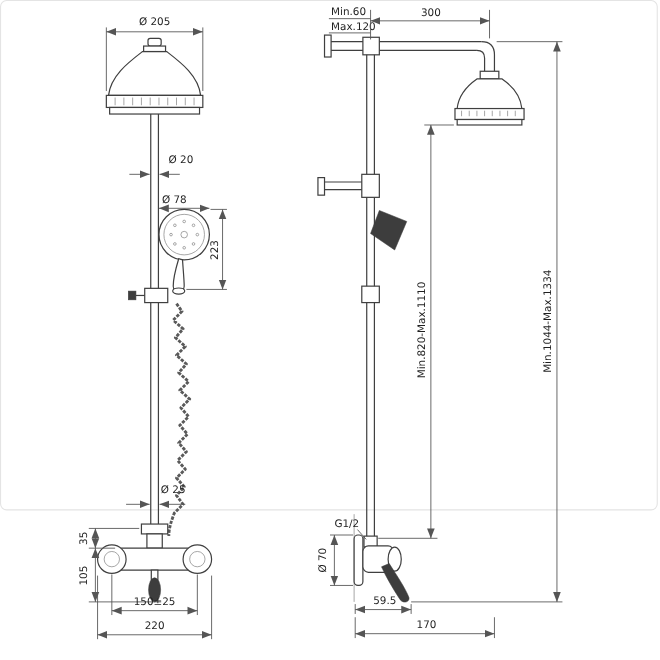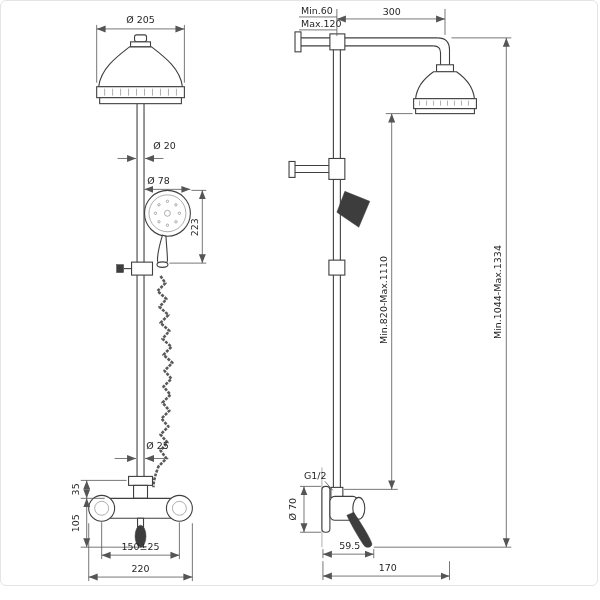--- a/index.html
+++ b/index.html
@@ -1,16 +1,16 @@
 <!DOCTYPE html>
 <html><head>
 <meta charset="utf-8">
 <style>
   html,body{margin:0;padding:0;background:#fff;width:600px;height:600px;}
-  .frame{width:598px;height:586px;border:1px solid #e4e4e4;border-radius:6px;box-sizing:border-box;background:#fff;text-align:center;}
+  .frame{width:598px;height:464px;border:1px solid #e4e4e4;border-radius:6px;box-sizing:border-box;background:#fff;text-align:center;}
   svg{display:block;}
   svg text{font-family:"DejaVu Sans",sans-serif;font-size:9.5px;fill:#1f1f1f;}
   .ln{stroke:#3f3f3f;stroke-width:1.1;fill:none;}
   .fillw{fill:#fff;stroke:#3f3f3f;stroke-width:1.1;}
   .thin{stroke:#8c8c8c;stroke-width:0.7;fill:none;}
   .dark{fill:#3d3d3d;stroke:#3d3d3d;stroke-width:0.5;}
   .dim line{stroke:#555;stroke-width:0.8;}
   .hose{stroke:#5a5a5a;stroke-width:2.6;fill:none;stroke-linejoin:round;stroke-dasharray:3 1.2;}
 </style>
 </head>

